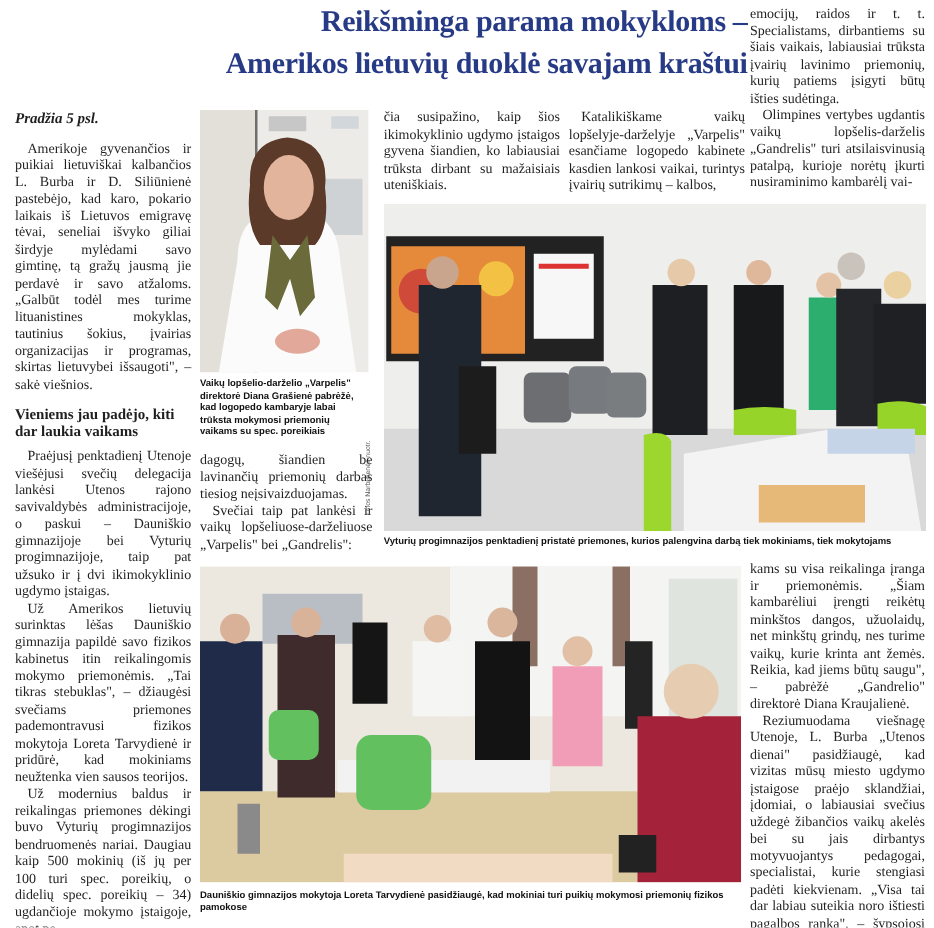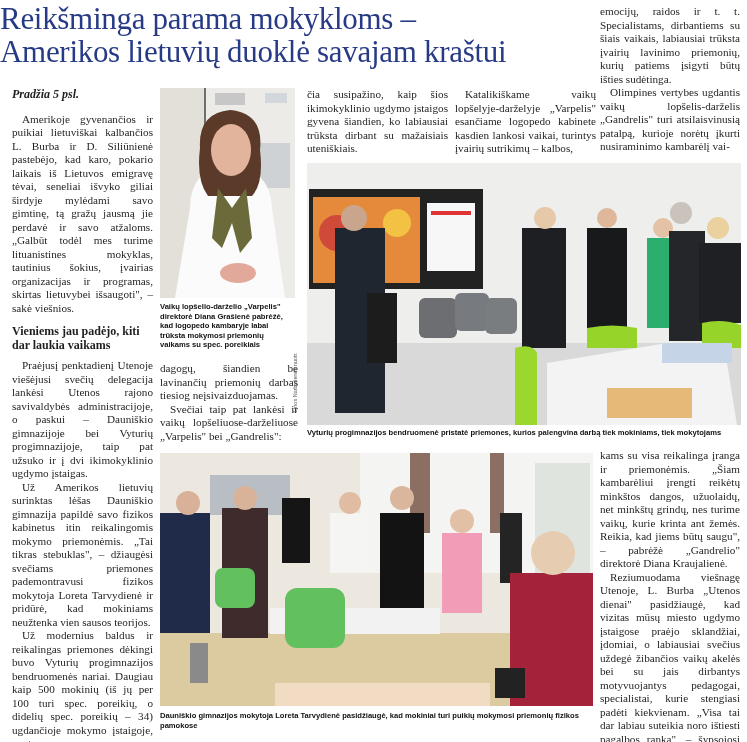--- a/index.html
+++ b/index.html
@@ -1,23 +1,23 @@
 <!DOCTYPE html>
 <html><head>
 <meta charset="utf-8">
 <style>
   * { box-sizing: border-box; margin: 0; padding: 0; }
   html, body { width: 747px; height: 742px; overflow: hidden; background: #ffffff; }
   body { position: relative; font-family: "Liberation Serif", serif; color: #1f1f1f; }
 
   .headline {
     position: absolute; left: 0; top: 2px; width: 598px;
-    text-align: left; color: #273a86;
-    font-family: "Liberation Serif", serif; font-weight: normal;
-    font-size: 31px; line-height: 33px; letter-spacing: -0.3px;
+    text-align: right; color: #273a86;
+    font-family: "Liberation Serif", serif; font-weight: bold;
+    font-size: 24px; line-height: 33px; letter-spacing: -0.3px;
   }
 
   .col { position: absolute; font-size: 11.2px; line-height: 13.5px; text-align: justify; hyphens: manual; }
   .col p { text-indent: 0; }
   .col p.indent { text-indent: 10px; }
 
   .kicker {
     font-style: italic; font-weight: bold; font-size: 12px; margin-bottom: 11px;
   }
   .subhead {
@@ -115,21 +115,21 @@
     <circle cx="411" cy="65" r="11" fill="#ead19f"></circle>
     <path d="M280 165 Q305 160 330 165 L330 185 L280 185 Z" fill="#97d42a"></path>
     <path d="M395 160 Q415 155 434 162 L434 185 L395 185 Z" fill="#97d42a"></path>
     <path d="M208 185 Q225 180 230 190 L230 262 L208 262 Z" fill="#9bd72c"></path>
     <polygon points="240,200 360,180 420,200 430,262 240,262" fill="#f3f3f3"></polygon>
     <rect x="300" y="225" width="85" height="30" fill="#e6b979"></rect>
     <rect x="355" y="180" width="70" height="20" fill="#c5d4e6"></rect>
   </svg>
 </div>
 <div class="credit" style="left:292px; top:412px;">Linos Narbutienės nuotr.</div>
-<div class="caption" style="position:absolute; left:307px; top:428px; width:440px;">Vyturių progimnazijos bendruomenė pristatė priemones, kurios palengvina darbą tiek mokiniams, tiek mokytojams</div>
+<div class="caption" style="position:absolute; left:307px; top:428px; width:440px;">Vyturių progimnazijos penktadienį pristatė priemones, kurios palengvina darbą tiek mokiniams, tiek mokytojams</div>
 
 <div class="photo" style="left:160px; top:453px; width:433px; height:253px;">
   <svg width="433" height="253" viewBox="0 0 433 253">
     <rect width="433" height="253" fill="#ece8df"></rect>
     <rect x="200" y="0" width="233" height="120" fill="#f4f4f2"></rect>
     <rect x="250" y="0" width="20" height="80" fill="#8a6f62"></rect>
     <rect x="330" y="0" width="14" height="80" fill="#8a6f62"></rect>
     <rect x="375" y="10" width="55" height="110" fill="#dfe4de"></rect>
     <rect x="0" y="180" width="433" height="73" fill="#dccba0"></rect>
     <rect x="50" y="22" width="80" height="40" fill="#b8bec4"></rect>

